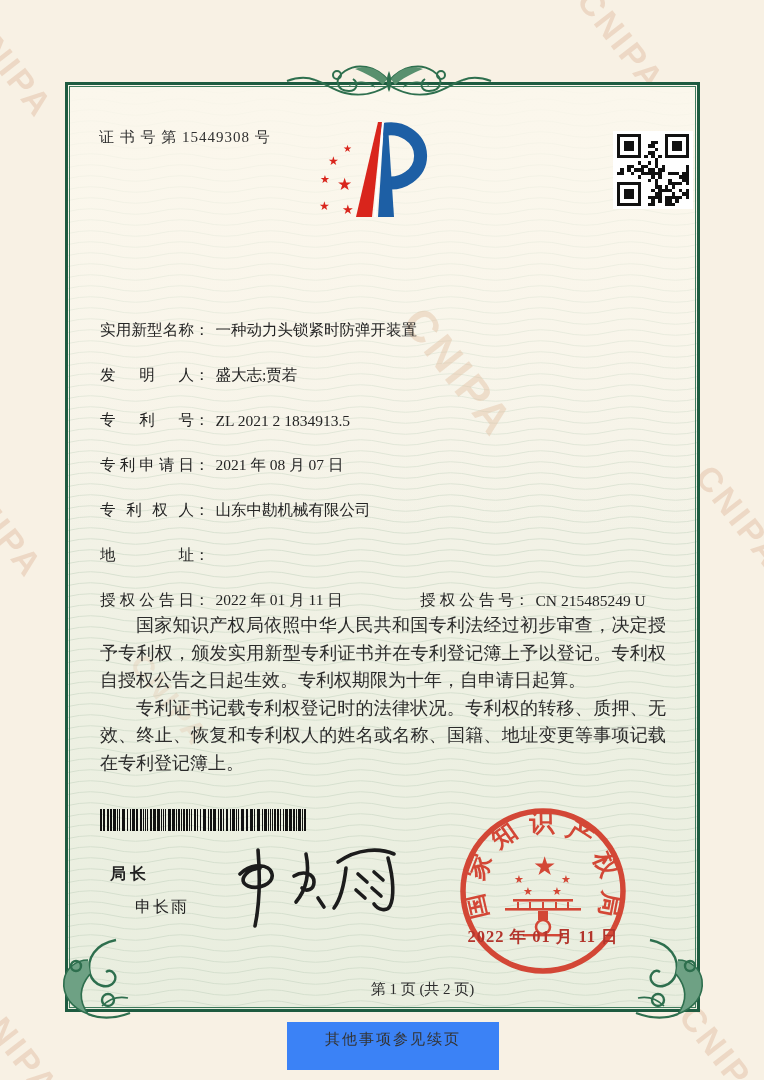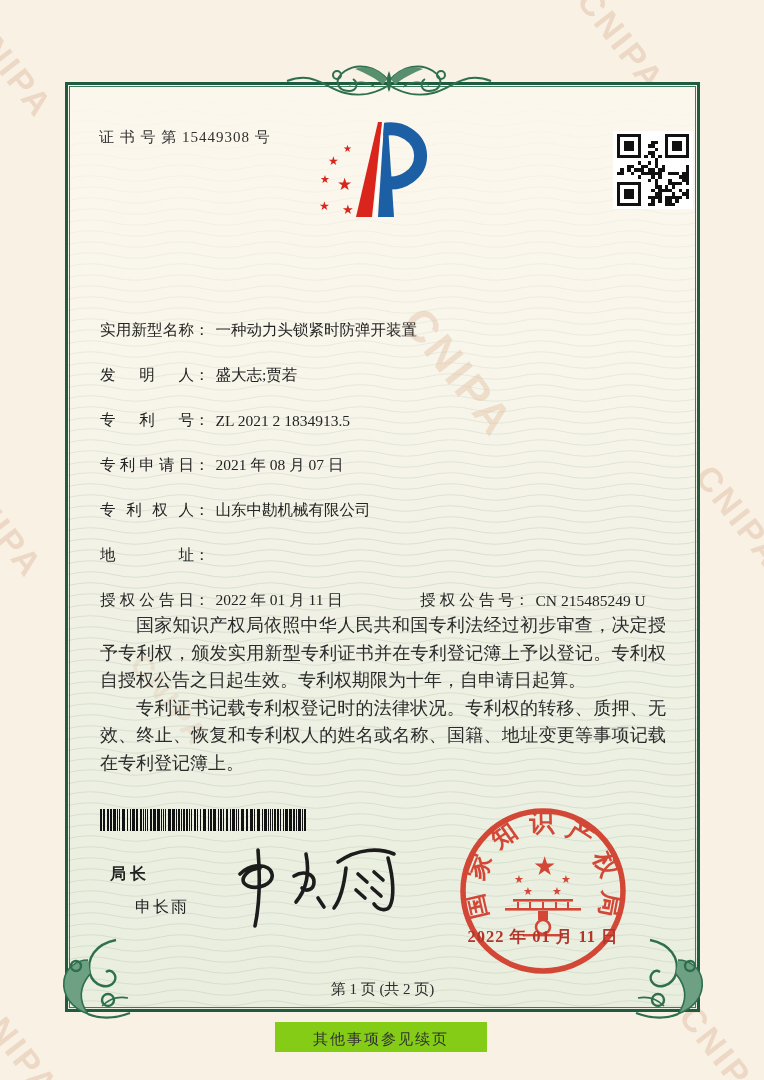--- a/index.html
+++ b/index.html
@@ -32,22 +32,22 @@
   .body-text{position:absolute;left:100px;top:612px;width:566px;font-size:18px;line-height:27.5px;
              text-align:justify;color:#2b2b2b;}
   .body-text p{margin:0;text-indent:2em;}
   .barcode{position:absolute;left:100px;top:809px;width:212px;height:22px;}
   .signer-title{position:absolute;left:110px;top:864px;font-size:16px;letter-spacing:4px;color:#222;font-weight:bold;}
   .signer-name{position:absolute;left:110px;top:897px;font-size:16px;letter-spacing:2px;color:#222;margin-left:25px;}
   .signature{position:absolute;left:222px;top:840px;width:185px;height:95px;}
   .seal{position:absolute;left:455px;top:803px;width:176px;height:176px;opacity:.93;}
   .seal-date{position:absolute;left:452px;top:926px;width:182px;text-align:center;font-size:16.5px;
              font-weight:bold;color:#b3352c;letter-spacing:1px;}
-  .page-info{position:absolute;left:65px;width:635px;top:980px;text-align:center;font-size:15px;color:#2d2d2d;}
-  .continuation{position:absolute;left:275px;top:1022px;width:212px;height:30px;background:#84cc16;
+  .page-info{position:absolute;left:65px;width:635px;top:980px;text-align:center;font-size:15px;color:#2d2d2d;padding-left:40px;}
+  .continuation{position:absolute;left:287px;top:1022px;width:212px;height:48px;background:#3b82f6;
                 text-align:center;line-height:34px;font-size:15px;letter-spacing:2px;color:#333;}
   .orn-top{position:absolute;left:283px;top:57px;width:212px;height:48px;}
   .orn-bl{position:absolute;left:52px;top:934px;width:88px;height:90px;}
   .orn-br{position:absolute;left:626px;top:934px;width:88px;height:90px;transform:scaleX(-1);}
 </style>
 </head>
 <body>
 
 <div id="page">
 

